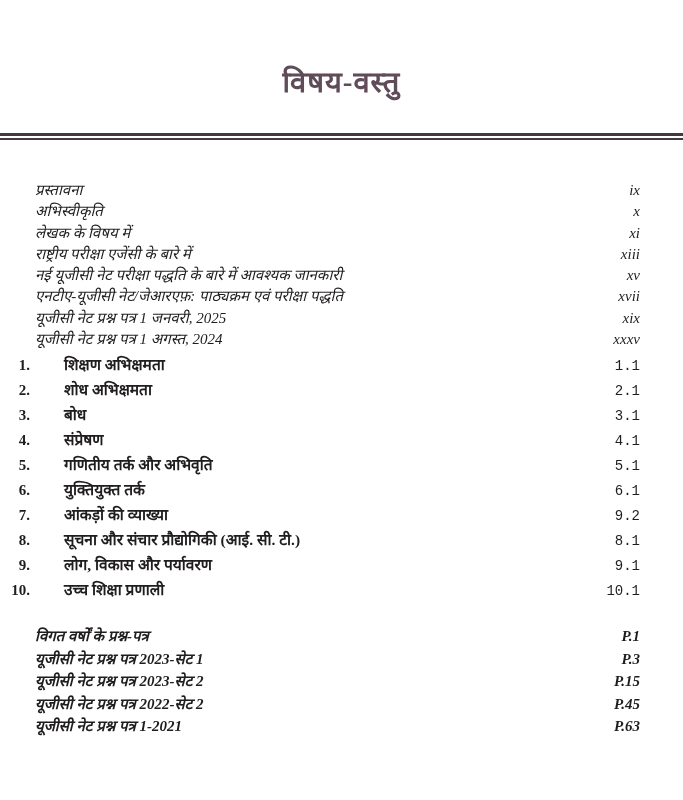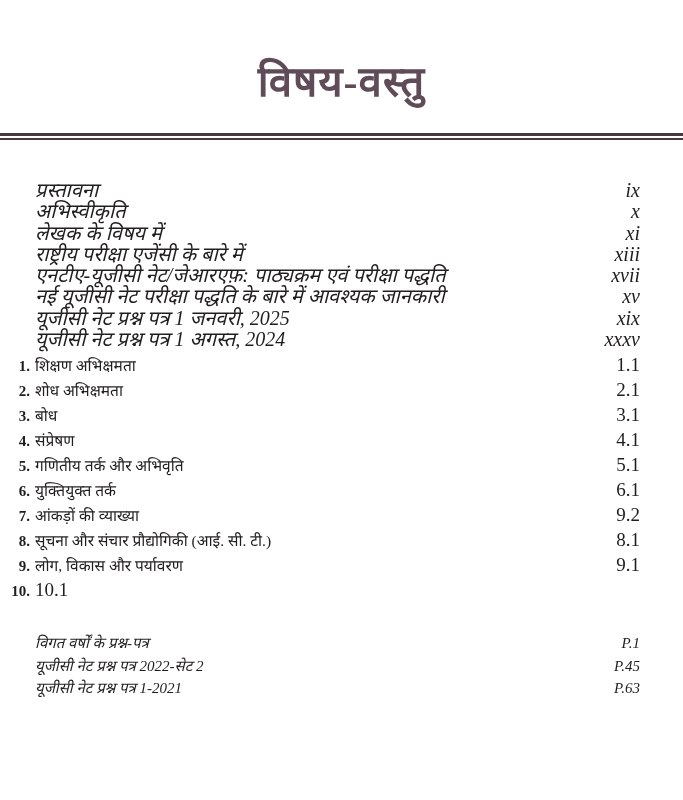--- a/index.html
+++ b/index.html
@@ -8,21 +8,21 @@
     width: 683px;
     height: 800px;
     background: #ffffff;
     overflow: hidden;
     font-family: "Liberation Serif", "DejaVu Serif", serif;
     color: #201d1e;
   }
   .book-title {
     padding-top: 52px;
     text-align: center;
-    font-size: 42px;
+    font-size: 29px;
     line-height: 60px;
     font-weight: bold;
     color: #5f4c58;
     letter-spacing: 1px;
   }
   .double-rule {
     margin-top: 21px;
     height: 2px;               
     border-top: 3px solid #463741;
     border-bottom: 2px solid #463741;
@@ -42,31 +42,31 @@
     box-sizing: border-box;
     padding-right: 5px;
     text-align: right;
     font-weight: bold;
     font-size: 15px;
   }
   .toc-label { flex: 1 1 auto; }
   .toc-page  { flex: none; }
 
   
-  .front .toc-row { line-height: 21.3px; font-size: 20px; }
+  .front .toc-row { line-height: 21.3px; font-size: 15px; }
   .front .toc-label, .front .toc-page { font-style: italic; }
 
   
   .chapters { margin-top: 3px; }
   .chapters .toc-row { line-height: 23px; font-size: 15.5px; }
-  .chapters .toc-label { font-weight: normal; }
-  .chapters .toc-page { font-size: 19px; }
+  .chapters .toc-label { font-weight: bold; margin-left: 29px; }
+  .chapters .toc-page { font-size: 14px; font-family: Liberation Mono, monospace; }
 
   
-  .papers { margin-top: 29px; }
+  .papers { margin-top: 22px; font-weight: bold; }
   .papers .toc-row { line-height: 22.4px; font-size: 15px; }
   .papers .toc-label, .papers .toc-page { font-style: italic; }
 </style>
 </head>
 <body>
 
 <div class="page">
 
   <div class="book-title">विषय-वस्तु</div>
 
@@ -90,27 +90,27 @@
         <span class="toc-label">लेखक के विषय में</span>
         <span class="toc-page">xi</span>
       </div>
       <div class="toc-row">
         <span class="toc-num"></span>
         <span class="toc-label">राष्ट्रीय परीक्षा एजेंसी के बारे में</span>
         <span class="toc-page">xiii</span>
       </div>
       <div class="toc-row">
         <span class="toc-num"></span>
+        <span class="toc-label">नई यूजीसी नेट परीक्षा पद्धति के बारे में आवश्यक जानकारी</span>
+        <span class="toc-page">xv</span>
+      </div>
+      <div class="toc-row">
+        <span class="toc-num"></span>
         <span class="toc-label">एनटीए-यूजीसी नेट/जेआरएफ़: पाठ्यक्रम एवं परीक्षा पद्धति</span>
         <span class="toc-page">xvii</span>
-      </div>
-      <div class="toc-row">
-        <span class="toc-num"></span>
-        <span class="toc-label">नई यूजीसी नेट परीक्षा पद्धति के बारे में आवश्यक जानकारी</span>
-        <span class="toc-page">xv</span>
       </div>
       <div class="toc-row">
         <span class="toc-num"></span>
         <span class="toc-label">यूजीसी नेट प्रश्न पत्र 1 जनवरी, 2025</span>
         <span class="toc-page">xix</span>
       </div>
       <div class="toc-row">
         <span class="toc-num"></span>
         <span class="toc-label">यूजीसी नेट प्रश्न पत्र 1 अगस्त, 2024</span>
         <span class="toc-page">xxxv</span>
@@ -158,32 +158,43 @@
         <span class="toc-label">सूचना और संचार प्रौद्योगिकी (आई. सी. टी.)</span>
         <span class="toc-page">8.1</span>
       </div>
       <div class="toc-row">
         <span class="toc-num">9.</span>
         <span class="toc-label">लोग, विकास और पर्यावरण</span>
         <span class="toc-page">9.1</span>
       </div>
       <div class="toc-row">
         <span class="toc-num">10.</span>
+        <span class="toc-label">उच्च शिक्षा प्रणाली</span>
         <span class="toc-page">10.1</span>
       </div>
     </div>
 
     <div class="papers">
       <div class="toc-row">
         <span class="toc-num"></span>
         <span class="toc-label">विगत वर्षों के प्रश्न-पत्र</span>
         <span class="toc-page">P.1</span>
       </div>
       <div class="toc-row">
         <span class="toc-num"></span>
+        <span class="toc-label">यूजीसी नेट प्रश्न पत्र 2023-सेट 1</span>
+        <span class="toc-page">P.3</span>
+      </div>
+      <div class="toc-row">
+        <span class="toc-num"></span>
+        <span class="toc-label">यूजीसी नेट प्रश्न पत्र 2023-सेट 2</span>
+        <span class="toc-page">P.15</span>
+      </div>
+      <div class="toc-row">
+        <span class="toc-num"></span>
         <span class="toc-label">यूजीसी नेट प्रश्न पत्र 2022-सेट 2</span>
         <span class="toc-page">P.45</span>
       </div>
       <div class="toc-row">
         <span class="toc-num"></span>
         <span class="toc-label">यूजीसी नेट प्रश्न पत्र 1-2021</span>
         <span class="toc-page">P.63</span>
       </div>
     </div>
 

